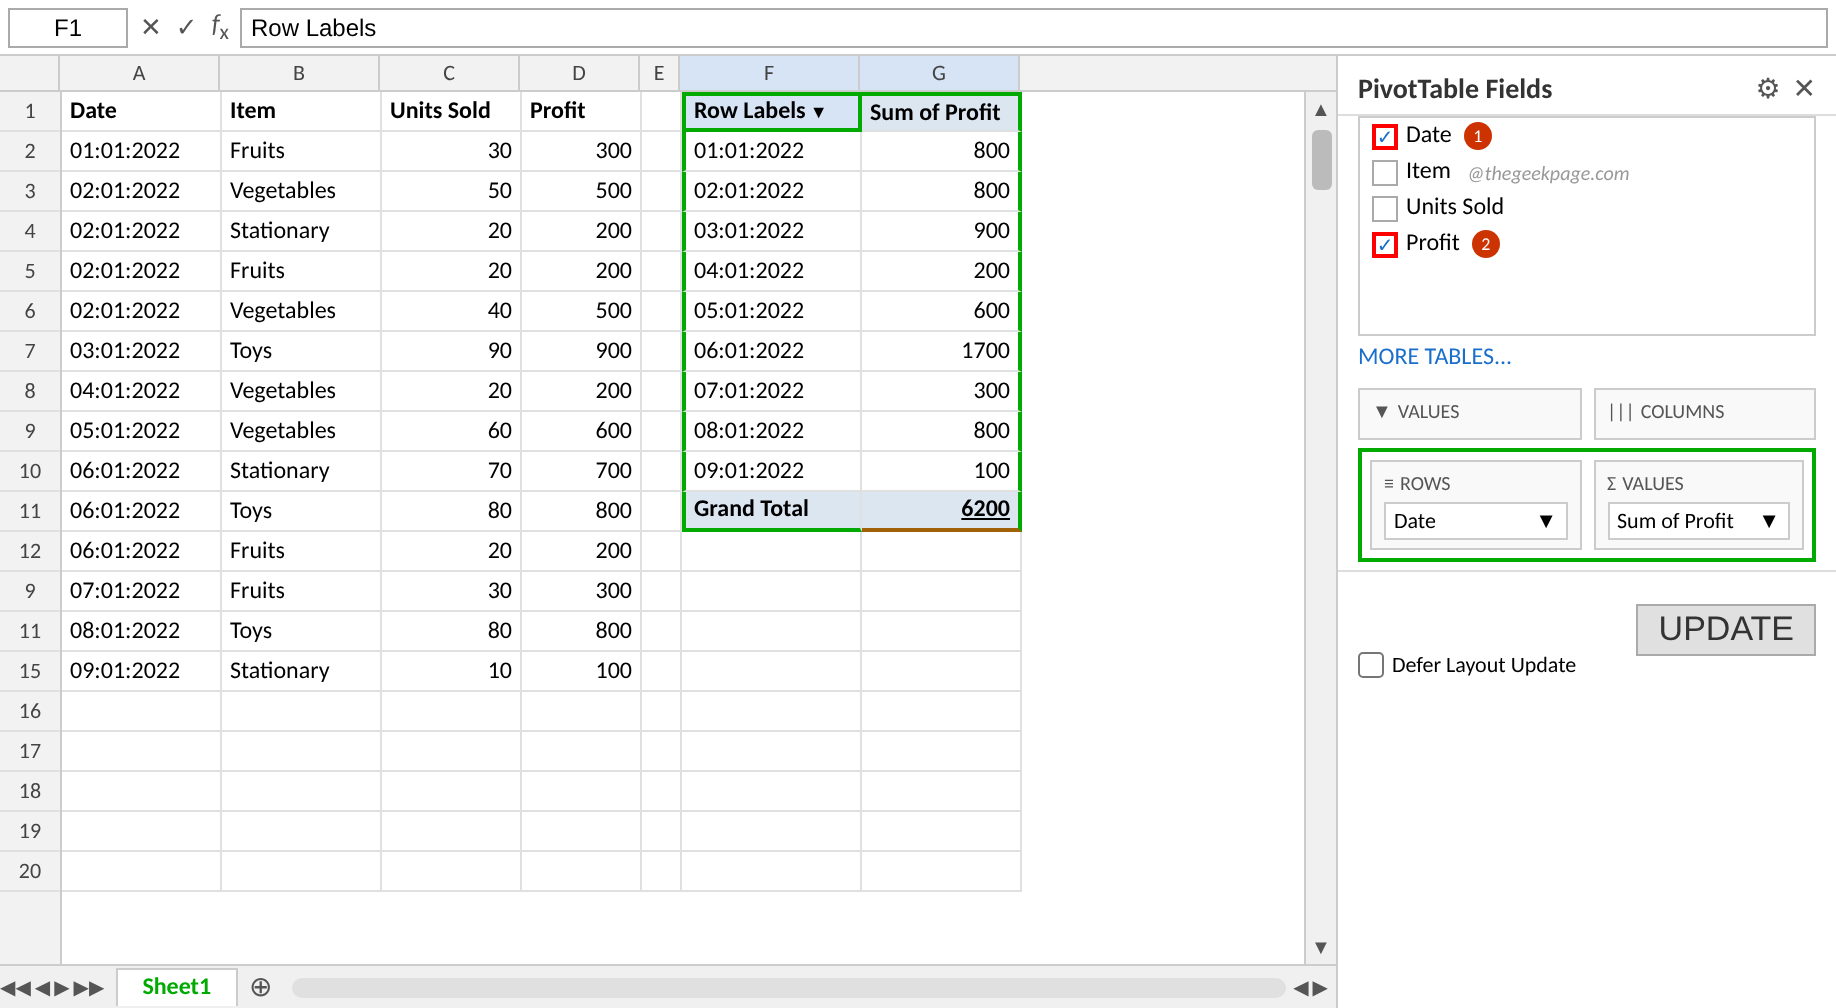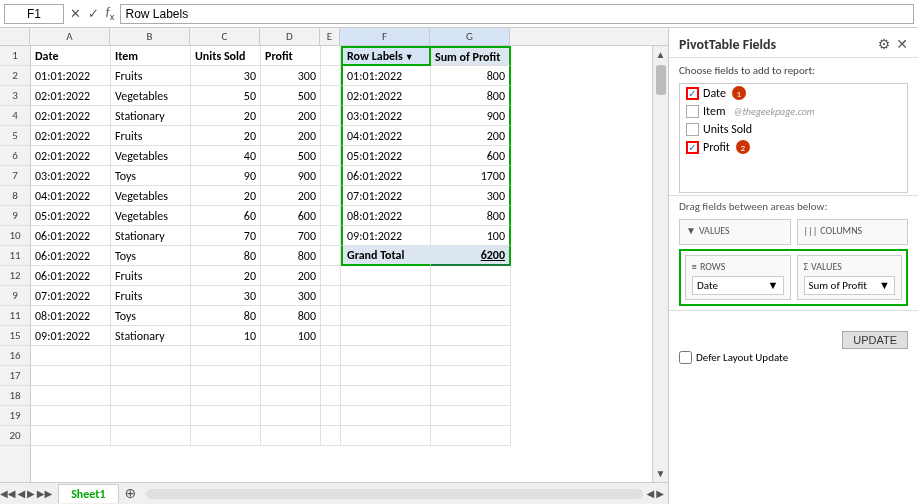--- a/index.html
+++ b/index.html
@@ -93,21 +93,21 @@
 
     .drop-zones { display: flex; gap: 6px; padding: 4px 10px; }
     .drop-zone {
       flex: 1; border: 1px solid #ccc; padding: 4px 6px; background: #f9f9f9;
     }
     .drop-zone-header { font-size: 10px; color: #555; display: flex; align-items: center; gap: 3px; margin-bottom: 3px; }
     .drop-zone-content { background: #fff; border: 1px solid #ccc; padding: 2px 4px; font-size: 11px; display: flex; align-items: center; justify-content: space-between; }
 
     .defer-area { display: flex; align-items: center; justify-content: space-between; padding: 4px 10px; border-top: 1px solid #ddd; margin-top: 4px; }
     .defer-checkbox { display: flex; align-items: center; gap: 4px; font-size: 11px; margin-top: 36px; }
-    .update-btn { background: #e0e0e0; border: 1px solid #aaa; padding: 2px 10px; font-size: 11px; cursor: pointer; color: #333; }
+    .update-btn { background: #e0e0e0; border: 1px solid #aaa; padding: 2px 10px; font-size: 17px; cursor: pointer; color: #333; }
 
     .vertical-scroll { width: 16px; background: #f0f0f0; border-left: 1px solid #ccc; display: flex; flex-direction: column; align-items: center; }
     .scroll-arrow { font-size: 10px; color: #555; cursor: pointer; padding: 2px; }
     .scroll-thumb { width: 10px; height: 30px; background: #bbb; border-radius: 3px; margin: 2px; }
 
     
     .pivot-cell-header { background: #dce6f1; font-weight: bold; }
     .pivot-cell-grand { background: #dce6f1; font-weight: bold; }
     .dropdown-arrow { font-size: 9px; margin-left: 2px; }
 
@@ -281,21 +281,21 @@
           <div class="cell col-g num" style="border-right:2px solid #00aa00;">100</div>
         </div>
 
         <div class="grid-row">
           <div class="cell col-a">06:01:2022</div>
           <div class="cell col-b">Toys</div>
           <div class="cell col-c num">80</div>
           <div class="cell col-d num">800</div>
           <div class="cell col-e"></div>
           <div class="cell col-f pivot-cell-grand" style="border-left:2px solid #00aa00; border-bottom:2px solid #00aa00;">Grand Total</div>
-          <div class="cell col-g pivot-cell-grand num" style="border-right:2px solid #00aa00; border-bottom:2px solid #15803d;text-decoration:underline;">6200</div>
+          <div class="cell col-g pivot-cell-grand num" style="border-right:2px solid #00aa00; border-bottom:2px solid #a16207;text-decoration:underline;">6200</div>
         </div>
 
         <div class="grid-row">
           <div class="cell col-a">06:01:2022</div>
           <div class="cell col-b">Fruits</div>
           <div class="cell col-c num">20</div>
           <div class="cell col-d num">200</div>
           <div class="cell col-e"></div>
           <div class="cell col-f"></div>
           <div class="cell col-g"></div>
@@ -402,23 +402,20 @@
 
   <div class="right-panel">
     <div class="panel-header">
       <span class="panel-title">PivotTable Fields</span>
       <div class="panel-icons">
         <span>⚙</span>
         <span>✕</span>
       </div>
     </div>
 
-    <div class="panel-section">
-      <div>Choose fields to add to report:</div>
-    </div>
 
     <div class="fields-list">
 
       <div class="field-item">
         <div class="field-checkbox checked highlight-red" style="border:2px solid red;">✓</div>
         <span>Date</span>
         <span class="badge">1</span>
       </div>
 
       <div class="field-item">
@@ -432,22 +429,24 @@
         <span>Units Sold</span>
       </div>
 
       <div class="field-item">
         <div class="field-checkbox checked highlight-red" style="border:2px solid red;">✓</div>
         <span>Profit</span>
         <span class="badge">2</span>
       </div>
     </div>
 
-
-    <div class="drag-area-label">Drag fields between areas below:</div>
+    <div class="more-tables">
+      <span>MORE TABLES...</span>
+    </div>
+
 
     <div class="drop-zones">
       <div class="drop-zone">
         <div class="drop-zone-header">
           <span>▼</span>
           <span>VALUES</span>
         </div>
       </div>
       <div class="drop-zone">
         <div class="drop-zone-header">

